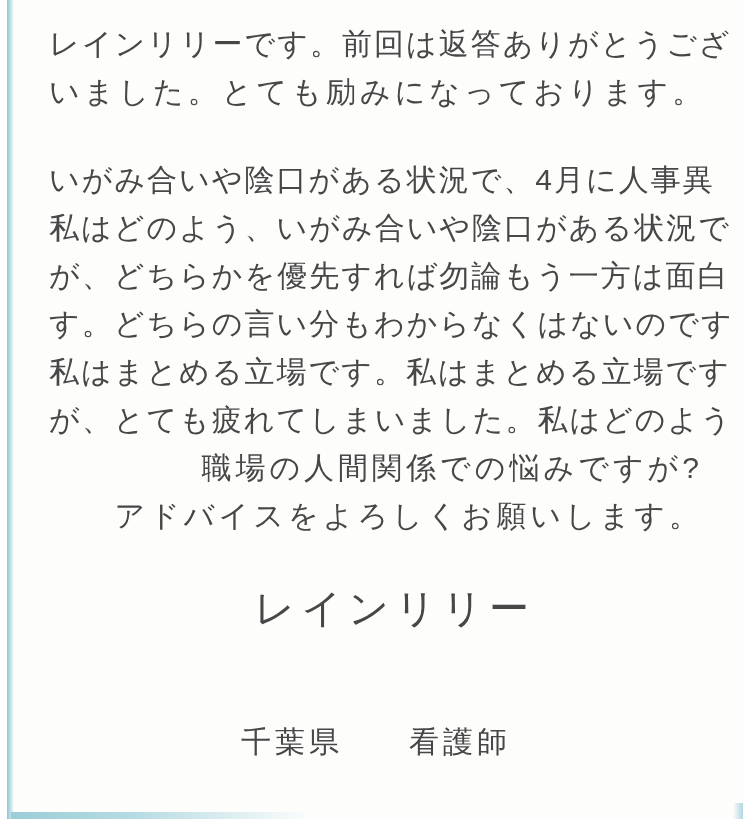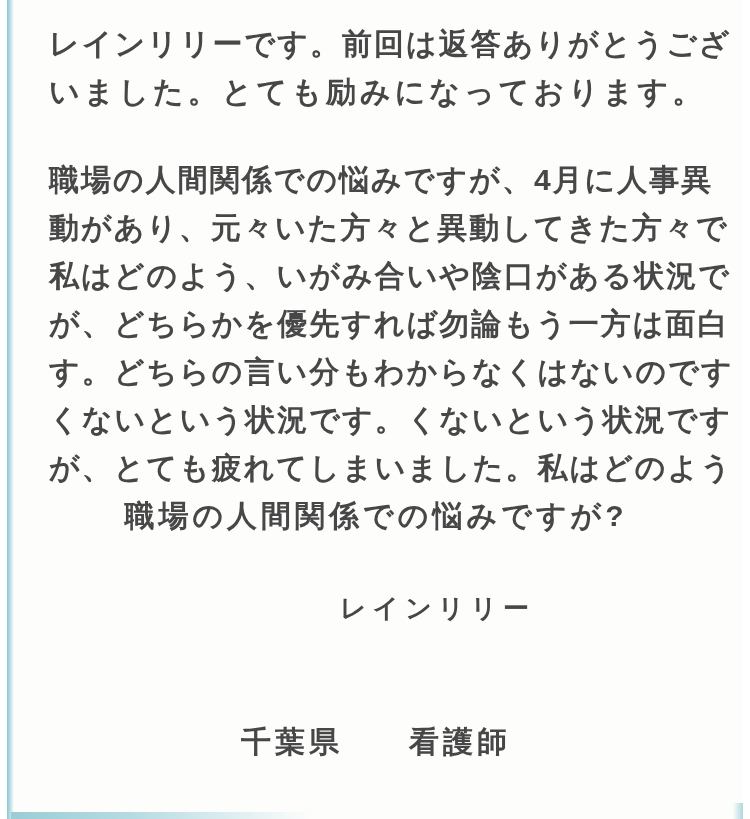--- a/index.html
+++ b/index.html
@@ -6,21 +6,20 @@
   html, body { background: #ffffff; }
   .page {
     position: relative;
     width: 736px;
     height: 819px;
     margin: 0 auto;
     background: #fdfdfc;
     overflow: hidden;
     font-family: "Liberation Sans", sans-serif;
     color: #474747;
-    font-weight: bold;
   }
   
   .edge-left {
     position: absolute;
     left: 0; top: 0; bottom: 0;
     width: 7px;
     background: linear-gradient(to right, #8ec7d2 0%, #b8dde4 45%, rgba(255,255,255,0) 100%);
   }
   .edge-bottom {
     position: absolute;
@@ -37,27 +36,27 @@
   .letter {
     position: relative;
     padding: 20px 40px 0 42px;
   }
   .line {
     font-size: 30px;
     line-height: 48px;
     letter-spacing: 2px;
     white-space: nowrap;
   }
-  .line.center { text-align: center; letter-spacing: 4px; }
+  .line.center { text-align: right; letter-spacing: 4px; }
   .para2 { margin-top: 40px; }
   .signature-row {
     margin-top: 44px;
     text-align: right;
     padding-right: 168px;
-    font-size: 26px;
+    font-size: 40px;
     line-height: 48px;
     letter-spacing: 6px;
   }
   .footer-row {
     margin-top: 86px;
     display: flex;
     justify-content: center;
     gap: 66px;
     font-size: 30px;
     line-height: 48px;
@@ -72,28 +71,28 @@
   <div class="edge-bottom"></div>
   <div class="edge-bottom-right"></div>
 
   <div class="letter">
     <div>
       <div class="line">レインリリーです。前回は返答ありがとうござ</div>
       <div class="line center">いました。とても励みになっております。</div>
     </div>
 
     <div class="para2">
-      <div class="line">職場の人間関係での悩みですが、4月に人事異</div>
-      <div class="line">動があり、元々いた方々と異動してきた方々で</div>
+      <div class="line">いがみ合いや陰口がある状況で、4月に人事異</div>
       <div class="line">私はどのよう、いがみ合いや陰口がある状況で</div>
       <div class="line">が、どちらかを優先すれば勿論もう一方は面白</div>
       <div class="line">す。どちらの言い分もわからなくはないのです</div>
-      <div class="line">くないという状況です。くないという状況です</div>
+      <div class="line">私はまとめる立場です。私はまとめる立場です</div>
       <div class="line">が、とても疲れてしまいました。私はどのよう</div>
       <div class="line center">職場の人間関係での悩みですが?</div>
+      <div class="line center">アドバイスをよろしくお願いします。</div>
     </div>
 
     <div class="signature-row">レインリリー</div>
 
     <div class="footer-row">
       <span>千葉県</span>
       <span>看護師</span>
     </div>
   </div>
 </div>

